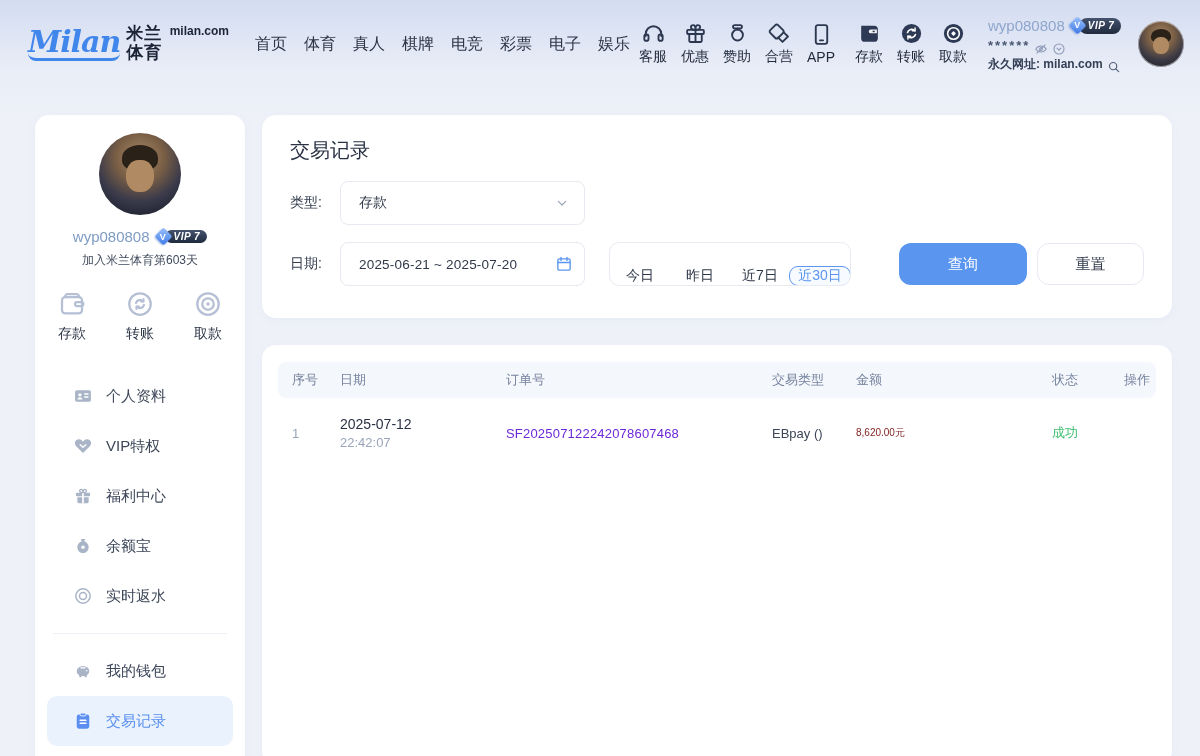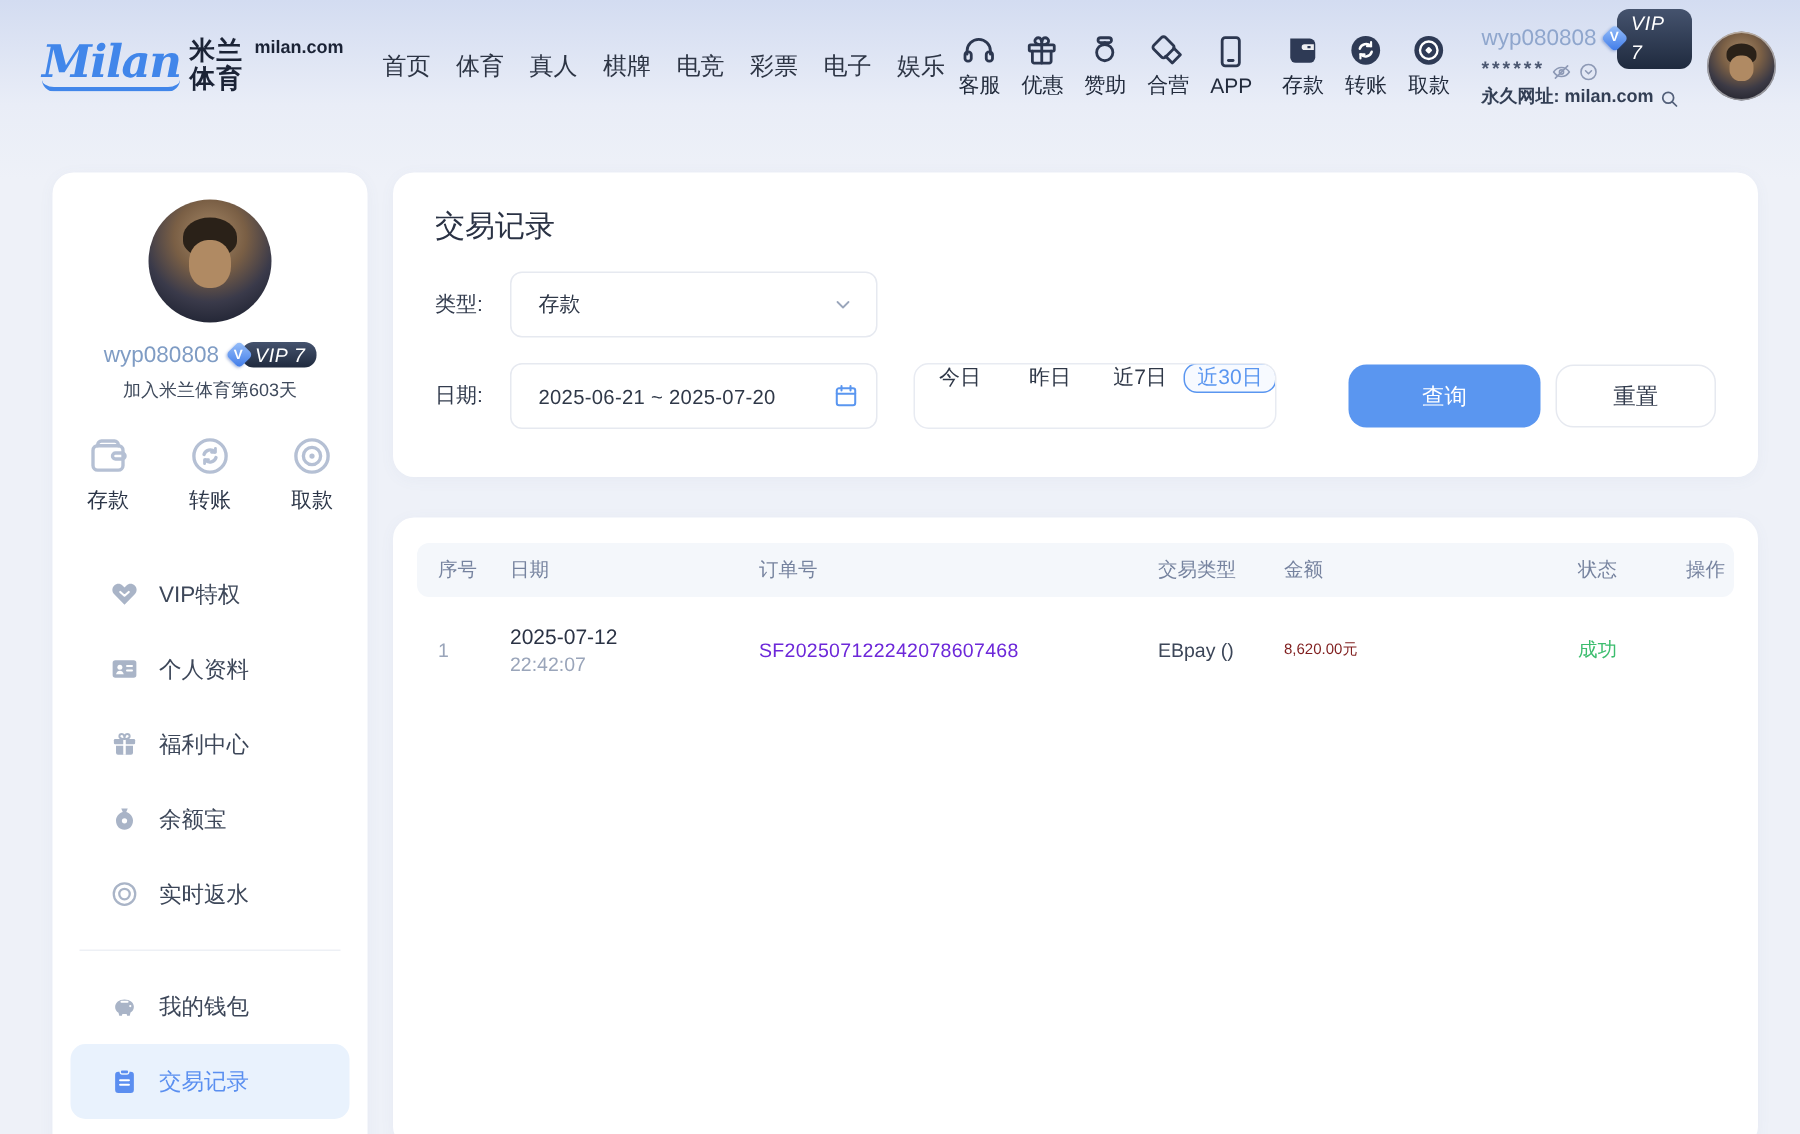--- a/index.html
+++ b/index.html
@@ -28,21 +28,21 @@
   .hic-group2 { margin-left:6px; }
   .user-block { margin-left:14px; line-height:1.45; min-width:140px; }
   .ub-row { display:flex; align-items:center; gap:4px; }
   .ub-name { font-size:15px; color:#8fa6cd; }
   .vip-badge { display:inline-flex; align-items:center; position:relative; height:16px; margin-left:2px; }
   .vip-diamond { width:13px; height:13px; border-radius:3px;
     background:linear-gradient(135deg,#9cc2fa,#3b78e8); transform:rotate(45deg);
     display:flex; align-items:center; justify-content:center; z-index:2; box-shadow:0 1px 2px rgba(40,80,170,.4); }
   .vip-diamond span { transform:rotate(-45deg); color:#fff; font-size:9px; font-weight:bold; }
   .vip-pill { margin-left:-5px; background:linear-gradient(180deg,#45536e,#1f2a3e); color:#fff;
-    font-size:13px; font-weight:normal; font-style:italic; padding:1px 7px 1px 9px;
+    font-size:10px; font-weight:bold; font-style:italic; padding:1px 7px 1px 9px;
     border-radius:8px; letter-spacing:.5px; }
   .ub-mask { font-size:13px; font-weight:bold; color:#4a5670; letter-spacing:2px; }
   .mini-ic { width:14px; height:14px; color:#8d99b5; cursor:pointer; }
   .mini-ic svg { width:100%; height:100%; }
   .ub-url { font-size:12px; font-weight:600; color:#333f55; }
   .avatar { width:46px; height:46px; border-radius:50%; margin-left:10px; flex:none; cursor:pointer;
     background:radial-gradient(circle at 50% 32%, #a88a68 0%, #7a5f45 34%, #3c3a45 62%, #14161f 100%);
     box-shadow:inset 0 0 0 1px rgba(255,255,255,.5); position:relative; overflow:hidden; }
   .avatar:before { content:""; position:absolute; left:13px; top:8px; width:20px; height:14px;
     border-radius:50% 50% 40% 40%; background:#2a2118; }
@@ -85,21 +85,21 @@
     display:flex; align-items:center; padding:0 14px 0 18px; cursor:pointer; }
   .select-value { font-size:14px; color:#2f3848; flex:1; }
   .chev { width:16px; height:16px; color:#9aa6bb; }
   .chev svg { width:100%; height:100%; }
   .date-box { width:245px; height:44px; background:#fff; border:1px solid #e6e9f0; border-radius:8px;
     display:flex; align-items:center; padding:0 11px 0 18px; cursor:pointer; }
   .date-value { font-size:13.5px; color:#2f3848; flex:1; letter-spacing:.2px; }
   .cal-ic { width:18px; height:18px; color:#5a96f0; }
   .cal-ic svg { width:100%; height:100%; }
   .quick-dates { margin-left:24px; height:44px; background:#fff; border:1px solid #e8ebf2;
-    border-radius:10px; display:flex; align-items:flex-start; overflow:hidden; }
+    border-radius:10px; display:flex; align-items:flex-end; overflow:hidden; }
   .qd-item { width:60px; display:flex; align-items:center; justify-content:center;
     font-size:14px; color:#2f3848; cursor:pointer; }
   .qd-item.active { border:1px solid #5a96f0; border-radius:9px; color:#5a96f0;
     background:#f7faff; margin:-1px; width:62px; }
   .btn-query { margin-left:auto; width:128px; height:42px; border:none; border-radius:12px;
     background:#5a96f0; color:#fff; font-size:15px; font-family:inherit; cursor:pointer; }
   .btn-reset { margin-left:10px; width:107px; height:42px; border:1px solid #e6e9f0; border-radius:12px;
     background:#fff; color:#333c4e; font-size:15px; font-family:inherit; cursor:pointer; }
 
   .table-card { position:absolute; left:262px; top:345px; width:910px; height:420px;
@@ -277,34 +277,34 @@
             <circle cx="12" cy="12" r="8.6"></circle>
             <circle cx="12" cy="12" r="4.6"></circle>
             <circle cx="12" cy="12" r="1.4" fill="currentColor" stroke="none"></circle>
           </svg></span>
       <span class="sbq-label">取款</span>
     </div>
   </div>
   <div class="sb-menu">
     <div class="sb-item">
       <span class="ic"><svg viewBox="0 0 24 24">
-            <path fill="currentColor" d="M12 20.5l-8.2-8.3c-2-2-2-5.1 0-7 1.9-1.8 4.8-1.8 6.6 0L12 6.8l1.6-1.6c1.8-1.8 4.7-1.8 6.6 0 2 1.9 2 5 0 7z"></path>
-            <path d="M8.6 10.4l3.4 3 3.4-3" fill="none" stroke="#fff" stroke-width="1.7" stroke-linecap="round" stroke-linejoin="round"></path>
-          </svg></span>
-      <span>VIP特权</span>
-    </div>
-    <div class="sb-item">
-      <span class="ic"><svg viewBox="0 0 24 24">
             <rect x="2.5" y="5" width="19" height="14" rx="2.2" fill="currentColor"></rect>
             <circle cx="8.3" cy="10.6" r="2" fill="#fff"></circle>
             <path d="M5.2 16.2c.5-1.9 1.7-2.8 3.1-2.8s2.6.9 3.1 2.8z" fill="#fff"></path>
             <rect x="13.2" y="8.8" width="5.6" height="1.6" rx="0.8" fill="#fff"></rect>
             <rect x="13.2" y="12.4" width="5.6" height="1.6" rx="0.8" fill="#fff"></rect>
           </svg></span>
       <span>个人资料</span>
+    </div>
+    <div class="sb-item">
+      <span class="ic"><svg viewBox="0 0 24 24">
+            <path fill="currentColor" d="M12 20.5l-8.2-8.3c-2-2-2-5.1 0-7 1.9-1.8 4.8-1.8 6.6 0L12 6.8l1.6-1.6c1.8-1.8 4.7-1.8 6.6 0 2 1.9 2 5 0 7z"></path>
+            <path d="M8.6 10.4l3.4 3 3.4-3" fill="none" stroke="#fff" stroke-width="1.7" stroke-linecap="round" stroke-linejoin="round"></path>
+          </svg></span>
+      <span>VIP特权</span>
     </div>
     <div class="sb-item">
       <span class="ic"><svg viewBox="0 0 24 24">
             <rect x="3.5" y="8" width="17" height="4.2" rx="1" fill="currentColor"></rect>
             <path d="M5.2 13.4h13.6V19a1.6 1.6 0 0 1-1.6 1.6H6.8A1.6 1.6 0 0 1 5.2 19z" fill="currentColor"></path>
             <rect x="11" y="8" width="2" height="12.6" fill="#fff"></rect>
             <path d="M12 8C9.4 8 7.9 7 7.9 5.8 7.9 4.7 8.8 4 9.9 4c1.5 0 2.1 2 2.1 4zm0 0c2.6 0 4.1-1 4.1-2.2C16.1 4.7 15.2 4 14.1 4 12.6 4 12 6 12 8z" fill="none" stroke="currentColor" stroke-width="1.6"></path>
           </svg></span>
       <span>福利中心</span>
     </div>

